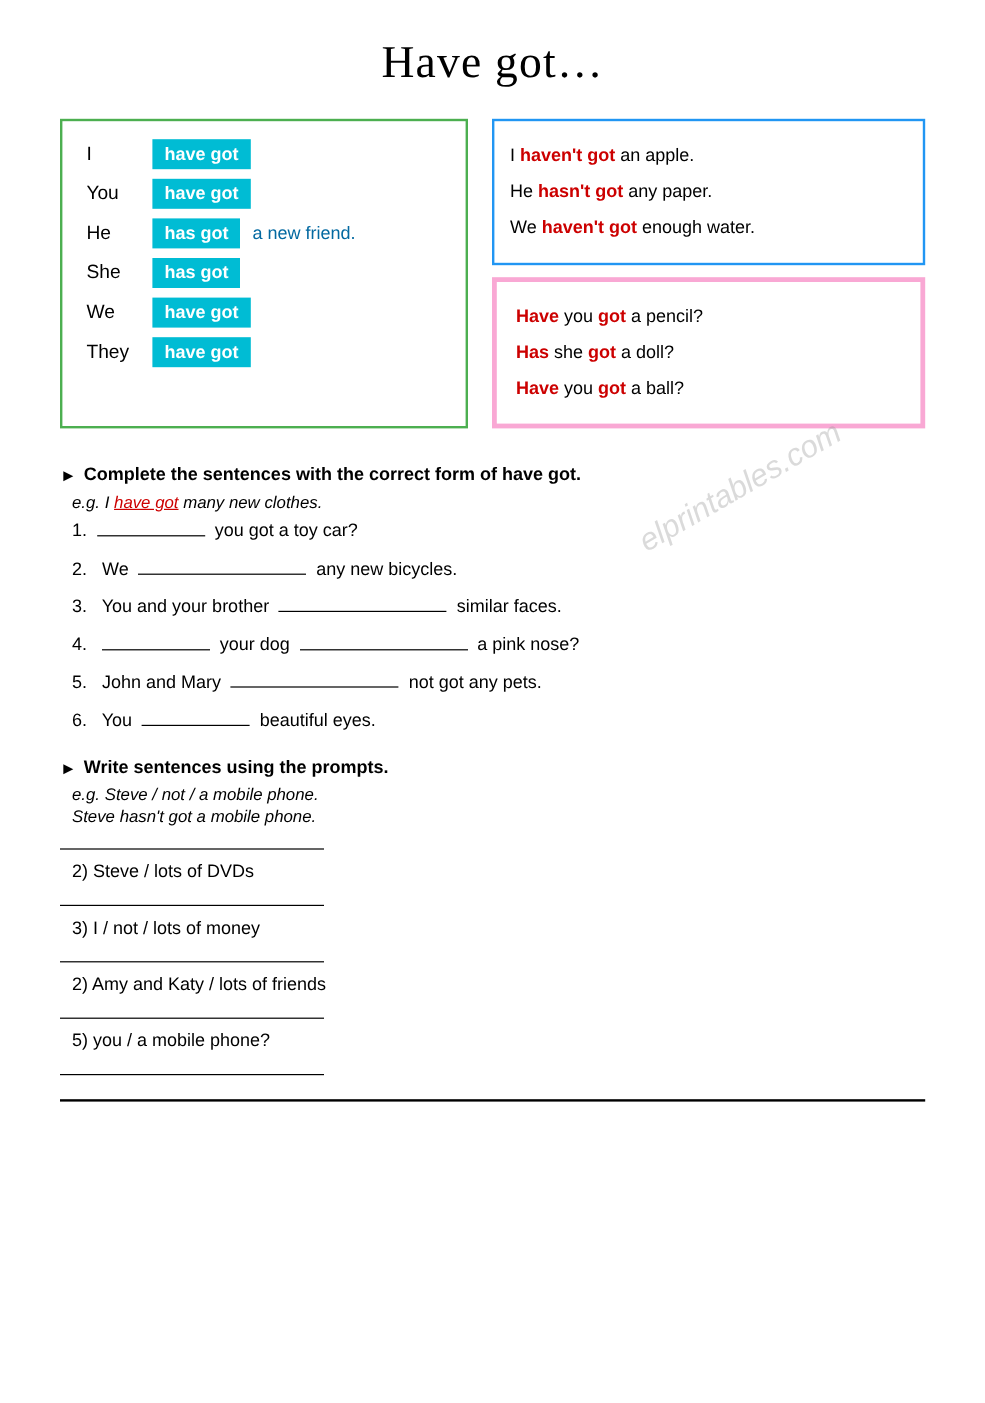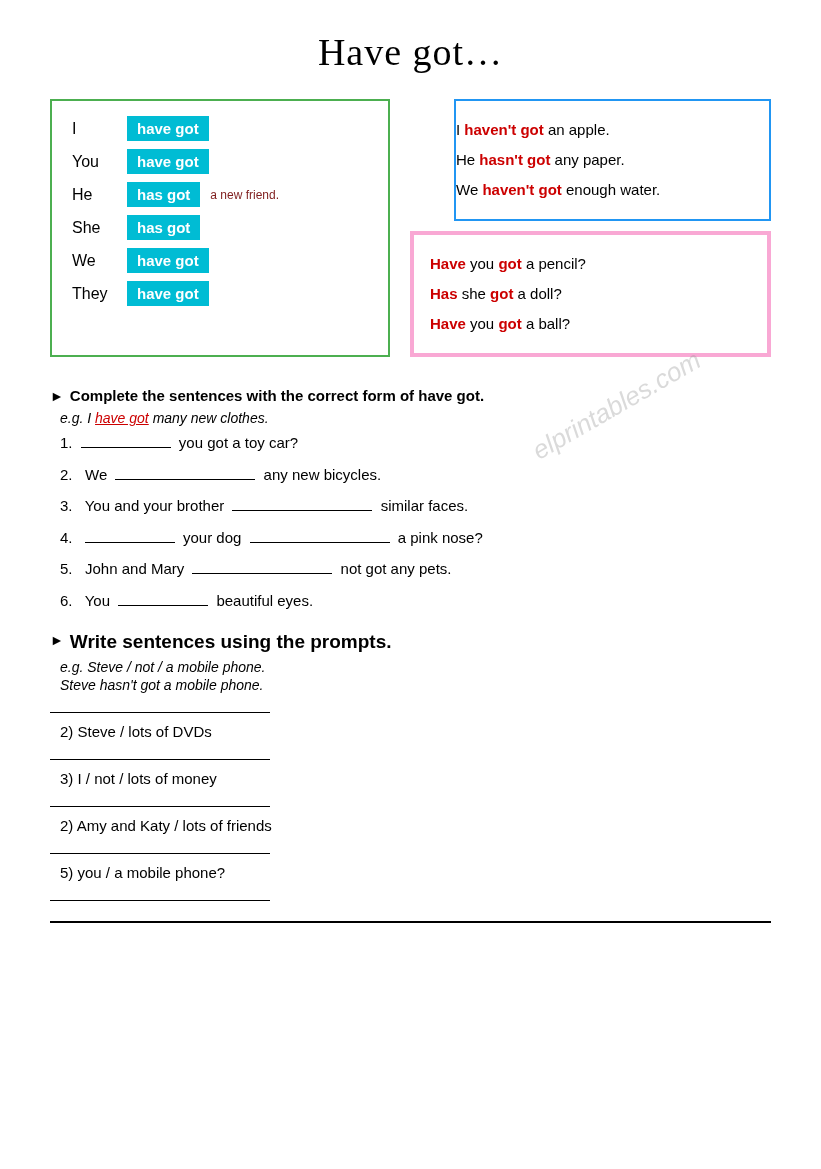--- a/index.html
+++ b/index.html
@@ -53,39 +53,38 @@
     .grammar-row .verb-box {
       background: #00BCD4;
       color: #fff;
       padding: 4px 10px;
       font-weight: bold;
       font-size: 15px;
       margin-right: 10px;
     }
 
     .grammar-row .extra-text {
-      font-size: 12px;
-      color: #7f1d1d;
+      font-size: 15px;
+      color: #0369a1;
       text-align: center;
     }
 
     
     .right-section {
       flex: 1;
       display: flex;
       flex-direction: column;
       gap: 10px;
     }
 
     .negative-box {
       border: 2px solid #2196F3;
-      padding: 14px 0;
+      padding: 14px 13px;
       font-size: 15px;
       line-height: 2;
-      margin-left: 44px;
     }
 
     .negative-box .red-text {
       color: #cc0000;
       font-weight: bold;
     }
 
     .question-box {
       border: 4px solid #f9a8d4;
       padding: 14px 16px;
@@ -166,21 +165,21 @@
       min-width: 140px;
     }
 
     
     .write-section {
       margin-top: 10px;
     }
 
     .write-instruction {
       font-weight: bold;
-      font-size: 19px;
+      font-size: 15px;
     }
 
     .write-example-italic {
       font-style: italic;
       margin-left: 10px;
       font-size: 14px;
       margin-bottom: 2px;
     }
 
     .write-item {

